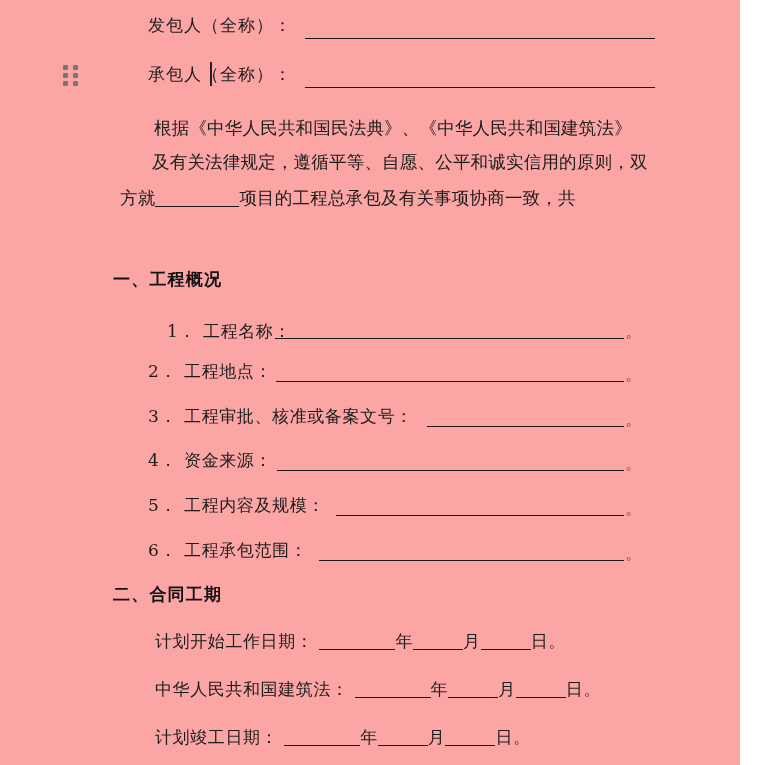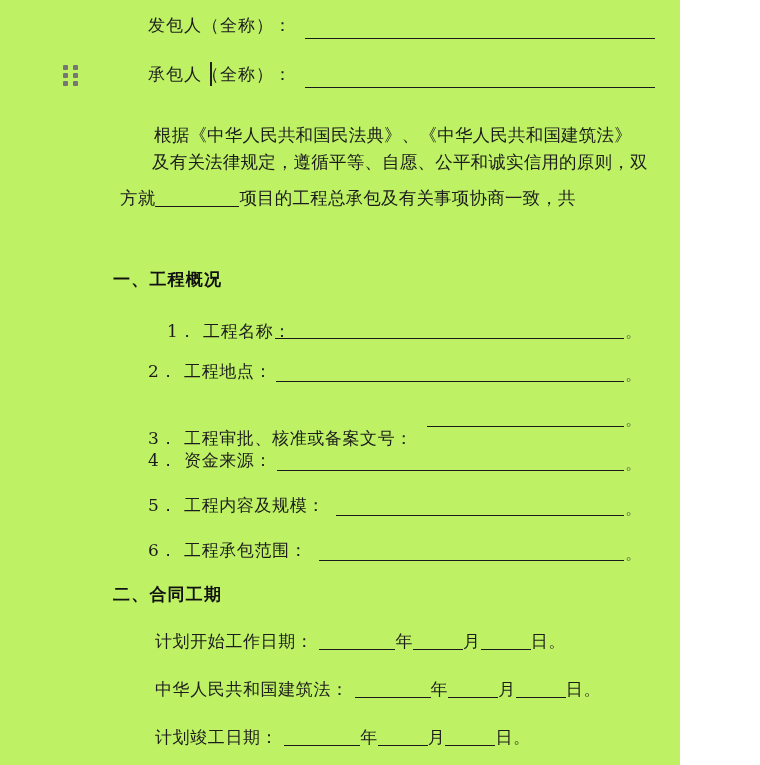--- a/index.html
+++ b/index.html
@@ -12,23 +12,23 @@
     height: 765px;
     position: relative;
     font-family: "DejaVu Serif", "Liberation Serif", serif;
     color: #1c1c1c;
     overflow: hidden;
   }
 
   .page {
     position: absolute;
     left: 0; top: 0;
-    width: 680px;
+    width: 740px;
     height: 765px;
-    background: #bef264;
+    background: #fca5a5;
   }
 
   
   .drag-handle {
     position: absolute;
     left: 63px;
     top: 65px;
     width: 16px;
     height: 21px;
     display: grid;
@@ -145,21 +145,21 @@
   </div>
 
   <div class="caret"></div>
 
   <div class="party-label" style="left:148px; top:14px;">发包人（全称）：</div>
   <div class="rule" style="left:305px; top:38px; width:350px;"></div>
 
   <div class="party-label" style="left:148px; top:63px;">承包人（全称）：</div>
   <div class="rule" style="left:305px; top:87px; width:350px;"></div>
 
-  <div class="para-line justify" style="top:123px;text-align:right;">
+  <div class="para-line justify" style="top:116px;text-align:right;">
     <span style="padding-left:34px;">根据《中华人民共和国民法典》、《中华人民共和国建筑法》</span>
   </div>
 
   <div class="para-line justify" style="top:150px;margin-left:32px;">
     <span>及有关法律规定，遵循平等、自愿、公平和诚实信用的原则，双</span>
   </div>
 
   <div class="para-line" style="top:186px;">
     <span>方就</span><span class="blank-inline" style="width:84px;"></span><span>项目的工程总承包及有关事项协商一致，共</span>
   </div>
@@ -172,21 +172,21 @@
   </div>
   <div class="rule thin" style="left:275px; top:338px; width:349px;"></div>
   <div class="period" style="left:625px; top:320px;">。</div>
 
   <div class="item" style="top:360px;">
     <span class="num">2．</span><span>工程地点：</span>
   </div>
   <div class="rule thin" style="left:276px; top:381px; width:348px;"></div>
   <div class="period" style="left:625px; top:363px;">。</div>
 
-  <div class="item" style="top:427px;">
+  <div class="item" style="top:405px;">
     <span class="num">3．</span><span>工程审批、核准或备案文号：</span>
   </div>
   <div class="rule thin" style="left:427px; top:426px; width:197px;"></div>
   <div class="period" style="left:625px; top:408px;">。</div>
 
   <div class="item" style="top:449px;">
     <span class="num">4．</span><span>资金来源：</span>
   </div>
   <div class="rule thin" style="left:277px; top:470px; width:347px;"></div>
   <div class="period" style="left:625px; top:452px;">。</div>

